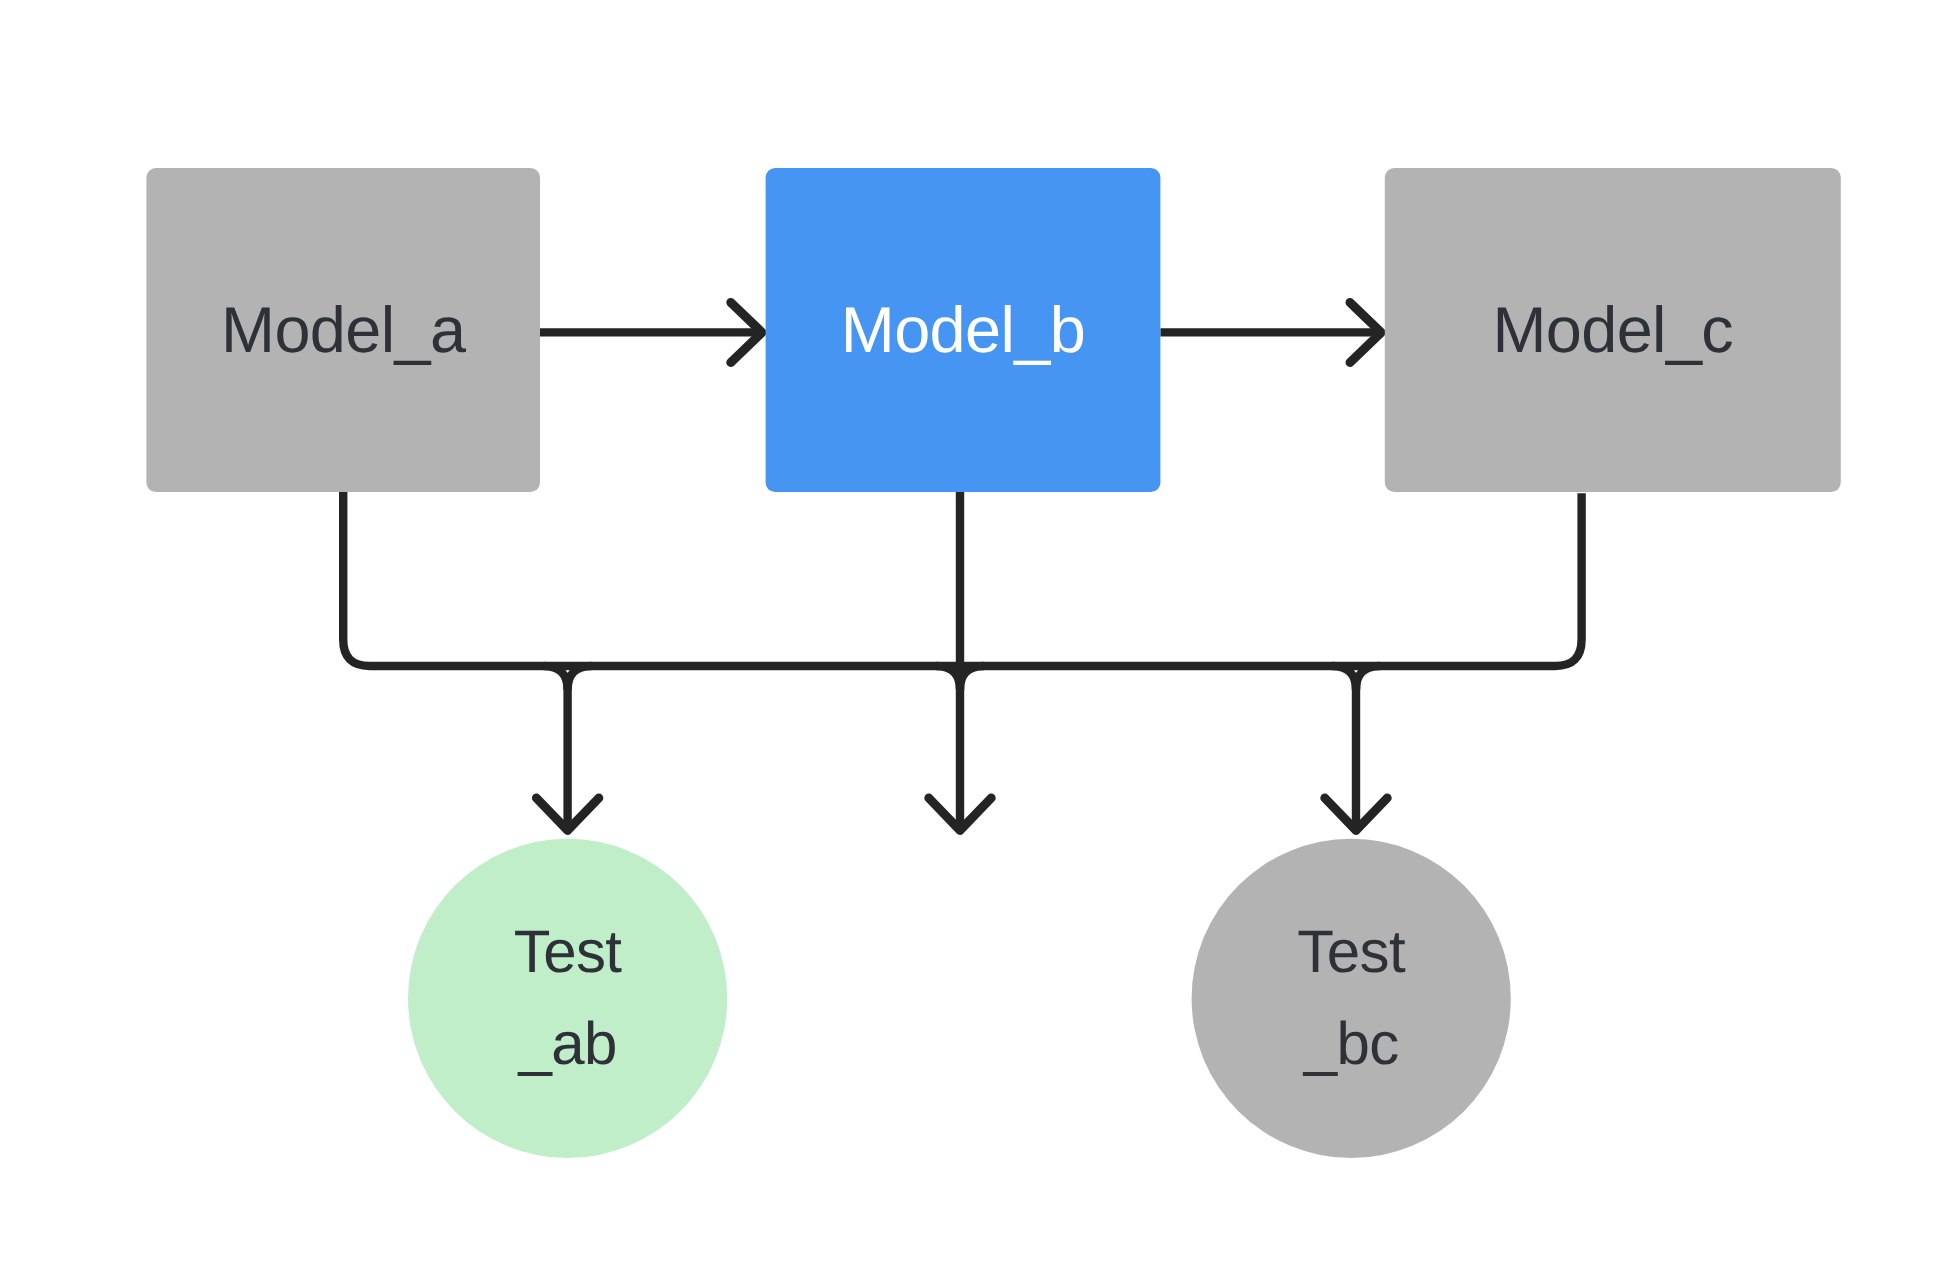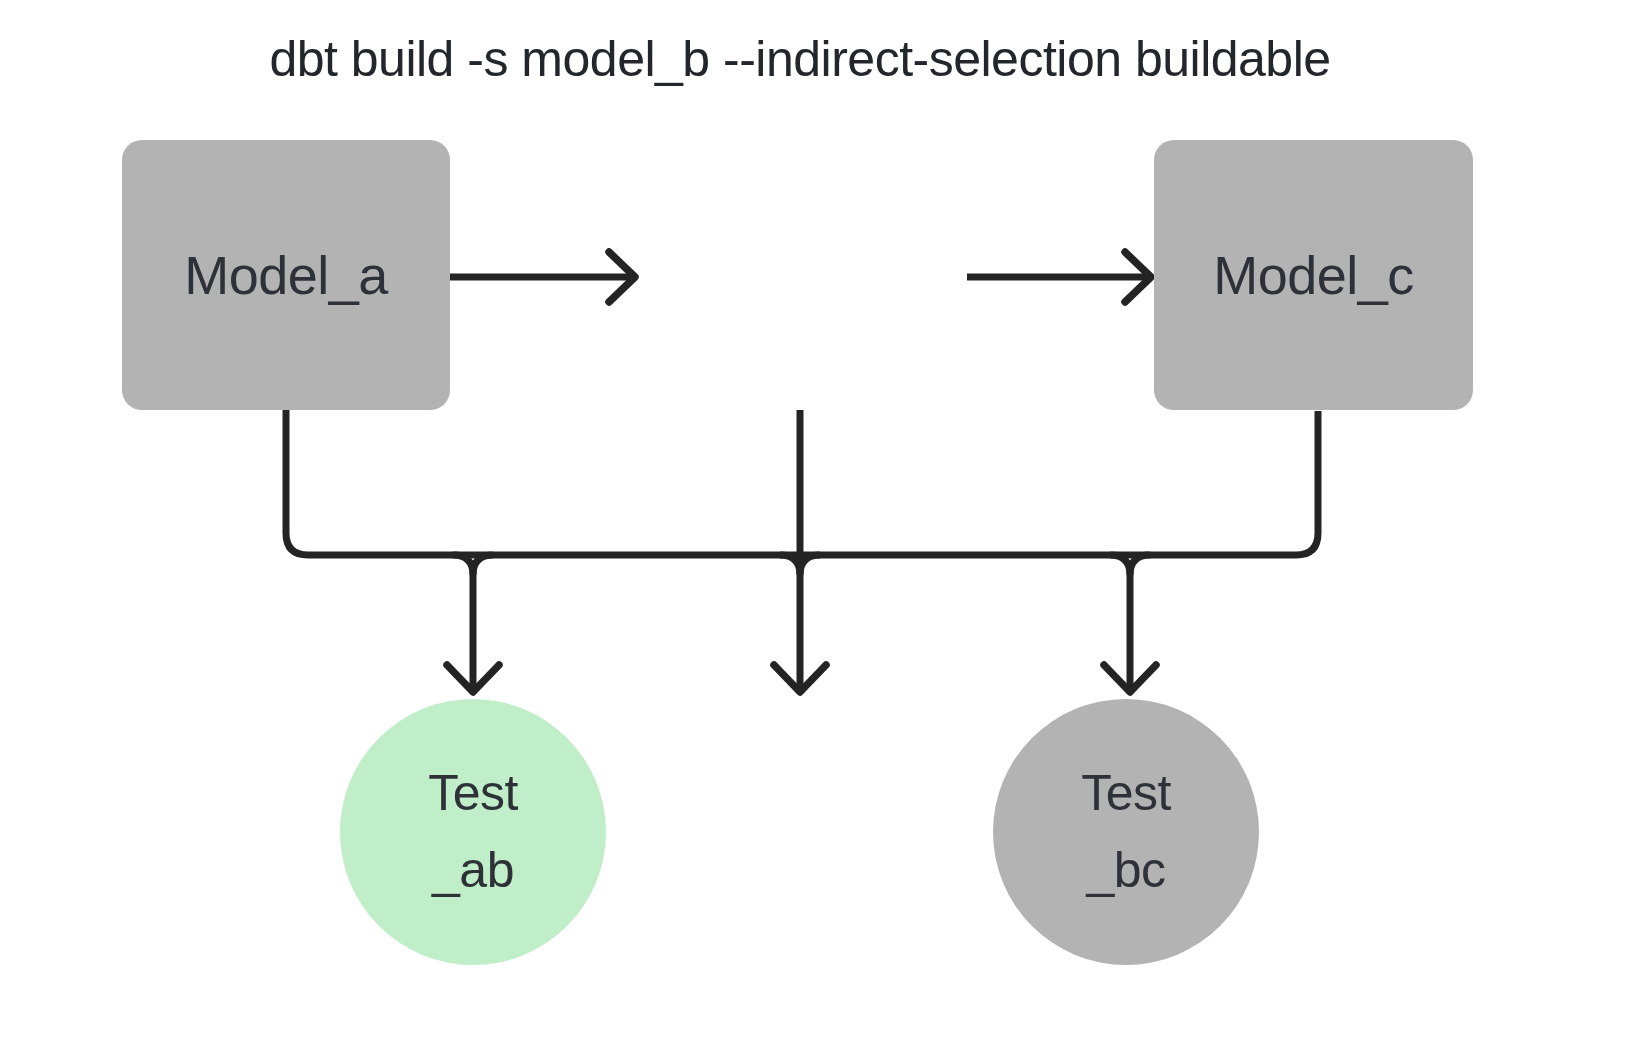--- a/index.html
+++ b/index.html
@@ -25,27 +25,27 @@
   .node {
     position: absolute;
     display: flex;
     align-items: center;
     justify-content: center;
     color: #2e3238;
   }
   .box {
     top: 140px;
     height: 270px;
-    border-radius: 20px;
+    border-radius: 8px;
     font-size: 54px;
     letter-spacing: -0.5px;
   }
   .box-a { left: 122px;  width: 328px; }
   .box-b { left: 638px;  width: 329px; color: #ffffff; }
-  .box-c { left: 1154px; width: 319px; }
+  .box-c { left: 1154px; width: 380px; }
   .circle {
     top: 699px;
     width: 266px;
     height: 266px;
     border-radius: 50%;
     flex-direction: column;
     font-size: 50px;
     line-height: 1.55;
     text-align: center;
     letter-spacing: -0.5px;
@@ -61,21 +61,20 @@
     pointer-events: none;
   }
   .edges path { stroke: #242424; stroke-width: 7; fill: none; }
   .edges path.head { stroke-linecap: round; stroke-linejoin: round; stroke-width: 7.5; }
 </style>
 </head>
 <body>
 
 <div class="canvas">
 
-  <div class="title">dbt build -s model_b --indirect-selection buildable</div>
 
   <svg class="edges" viewBox="0 0 1630 1060" xmlns="http://www.w3.org/2000/svg">
     <path d="M450 277 H630"></path>
     <path class="head" d="M609 252 L635 277 L609 302"></path>
     <path d="M967 277 H1146"></path>
     <path class="head" d="M1125 252 L1151 277 L1125 302"></path>
     <path d="M286 410 L286 533 Q286 555 308 555 L1296 555 Q1318 555 1318 533 L1318 411"></path>
     <path d="M800 410 L800 687"></path>
     <path class="head" d="M774 665 L800 692 L826 665"></path>
     <path d="M453 555 Q473 555 473 575 M493 555 Q473 555 473 575"></path>
@@ -84,20 +83,23 @@
     <path d="M780 555 Q800 555 800 575 M820 555 Q800 555 800 575"></path>
     <path d="M1110 555 Q1130 555 1130 575 M1150 555 Q1130 555 1130 575"></path>
     <path d="M1130 566 L1130 687"></path>
     <path class="head" d="M1104 665 L1130 692 L1156 665"></path>
   </svg>
 
   <div class="node box box-a" style="background: rgb(179, 179, 179);">
     <span>Model_a</span>
   </div>
 
+  <div class="node box box-b" style="background: rgb(71, 149, 242);">
+    <span>Model_b</span>
+  </div>
 
   <div class="node box box-c" style="background: rgb(179, 179, 179);">
     <span>Model_c</span>
   </div>
 
   <div class="node circle circle-ab" style="background: rgb(191, 238, 201);">
     <span>Test</span>
     <span>_ab</span>
   </div>
 

